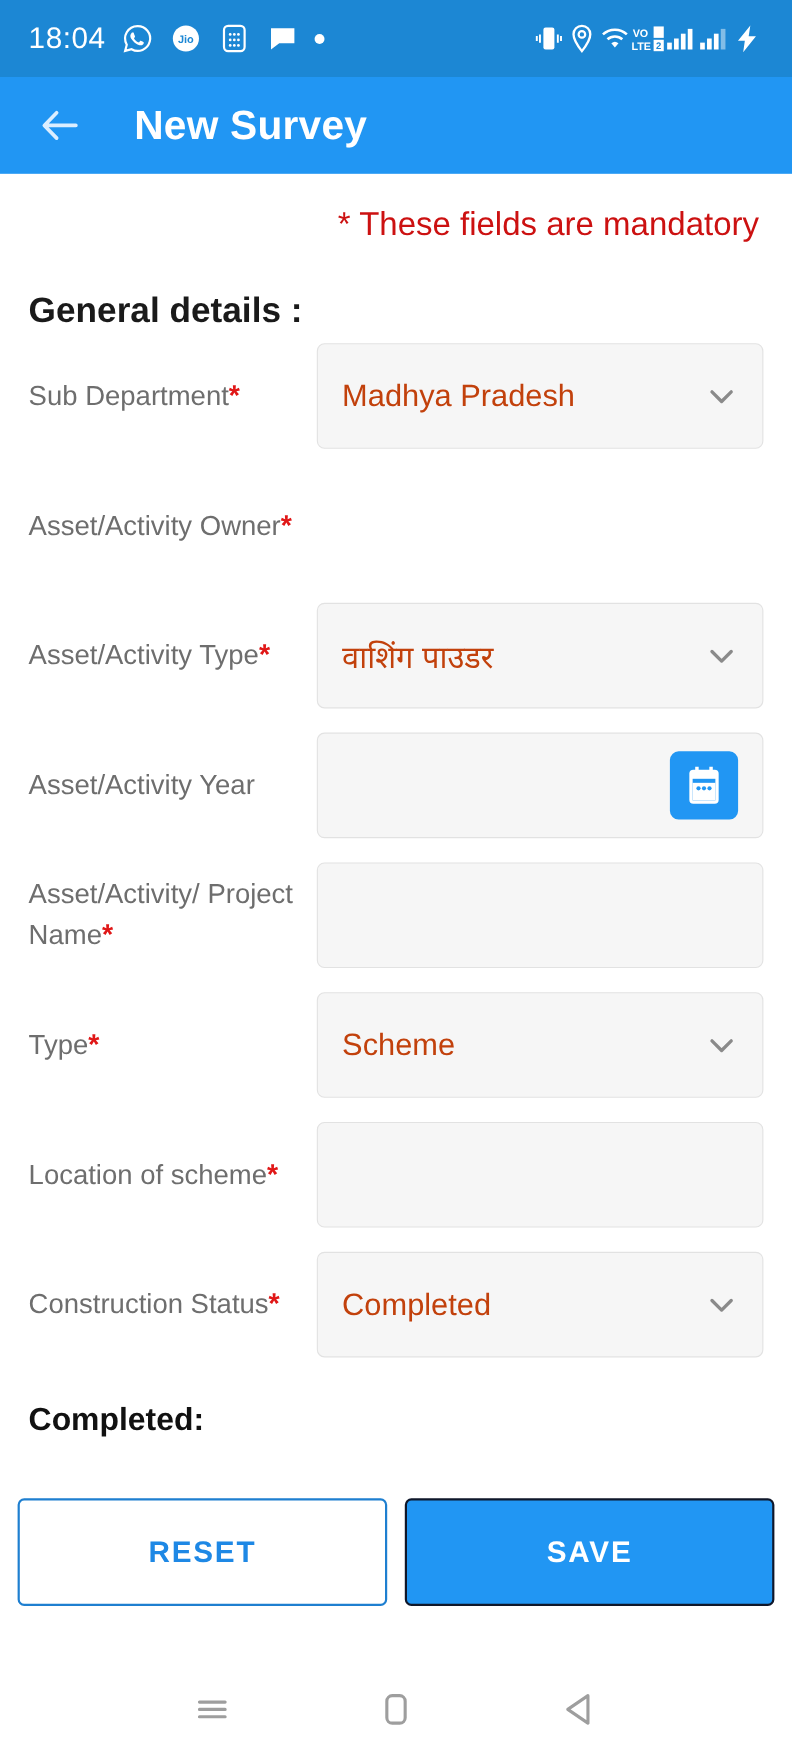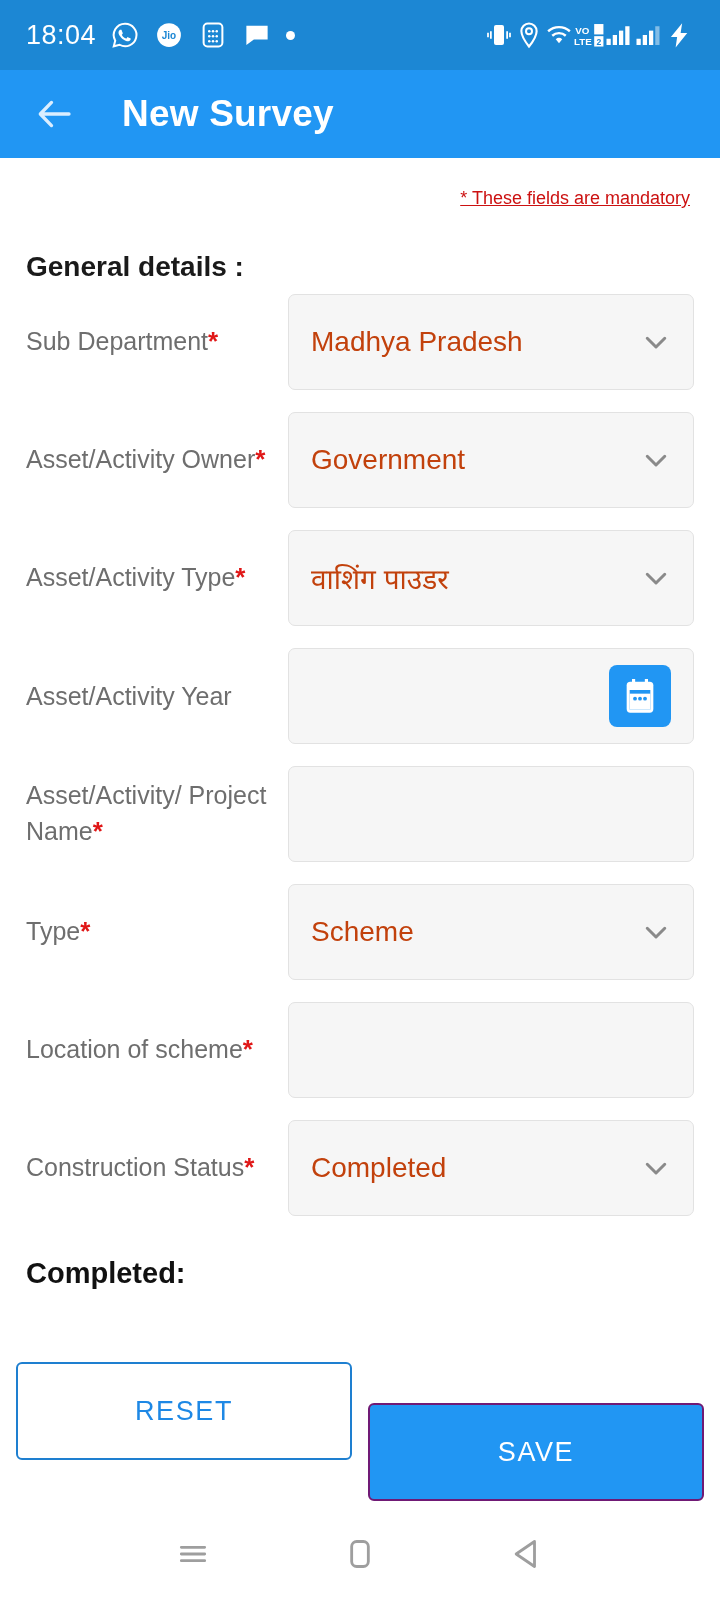--- a/index.html
+++ b/index.html
@@ -30,25 +30,25 @@
   }
   .back-arrow { width: 42px; height: 42px; flex: none; }
   .app-title {
     color: #ffffff; font-size: 37px; font-weight: bold;
     margin-left: 46px; letter-spacing: .2px;
   }
 
   
   .content { position: relative; padding: 0 26px; }
   .mandatory-note {
-    color: #cc1111; font-size: 18px; text-align: right;
-    margin-top: 30px; padding-right: 4px; text-decoration: underline;
+    color: #cc1111; font-size: 30px; text-align: right;
+    margin-top: 30px; padding-right: 4px;
   }
   .section-title {
-    font-size: 28px; font-weight: bold; color: #1a1a1a;
+    font-size: 32px; font-weight: bold; color: #1a1a1a;
     margin-top: 42px;
   }
 
   .form-row {
     display: flex; align-items: center;
     min-height: 118px;
   }
   .field-label {
     width: 262px; flex: none;
     font-size: 25px; color: #6e6e6e; line-height: 1.45;
@@ -84,25 +84,25 @@
 
   
   .action-bar {
     position: absolute; left: 0; right: 0; top: 1362px;
     display: flex; gap: 16px; padding: 0 16px;
     background: #ffffff;
   }
   .btn {
     height: 98px; flex: 1;
     display: flex; align-items: center; justify-content: center;
-    font-size: 27px; font-weight: normal; letter-spacing: 1.6px;
+    font-size: 27px; font-weight: bold; letter-spacing: 1.6px;
     border-radius: 6px;
   }
   .btn-reset { background: #ffffff; border: 2px solid #1e7fd0; color: #1e88e5; }
-  .btn-save { background: #2196f3; color: #ffffff; border: 2px solid #701a75; margin-top: 41px; }
+  .btn-save { background: #2196f3; color: #ffffff; border: 2px solid #0f172a; }
 
   
   .nav-bar {
     position: absolute; left: 0; right: 0; bottom: 0;
     height: 92px; background: #ffffff;
     display: flex; align-items: center; justify-content: space-around;
     padding: 0 110px;
   }
   .nav-ico { width: 40px; height: 40px; }
 </style>
@@ -201,26 +201,20 @@
       <div class="field-box">
         <span class="field-value">Madhya Pradesh</span>
         <svg class="chevron" viewBox="0 0 24 24">
             <path fill="none" stroke="#8a8a8a" stroke-width="2.4" stroke-linecap="round" stroke-linejoin="round" d="M5 9l7 7 7-7"></path>
           </svg>
       </div>
     </div>
 
     <div class="form-row">
       <div class="field-label"><span>Asset/Activity Owner</span><span class="req">*</span></div>
-      <div class="field-box">
-        <span class="field-value">Government</span>
-        <svg class="chevron" viewBox="0 0 24 24">
-            <path fill="none" stroke="#8a8a8a" stroke-width="2.4" stroke-linecap="round" stroke-linejoin="round" d="M5 9l7 7 7-7"></path>
-          </svg>
-      </div>
     </div>
 
     <div class="form-row">
       <div class="field-label"><span>Asset/Activity Type</span><span class="req">*</span></div>
       <div class="field-box">
         <span class="field-value">वाशिंग पाउडर</span>
         <svg class="chevron" viewBox="0 0 24 24">
             <path fill="none" stroke="#8a8a8a" stroke-width="2.4" stroke-linecap="round" stroke-linejoin="round" d="M5 9l7 7 7-7"></path>
           </svg>
       </div>

